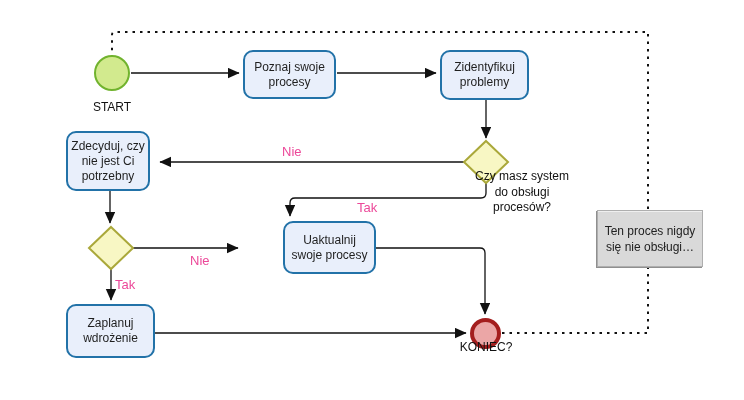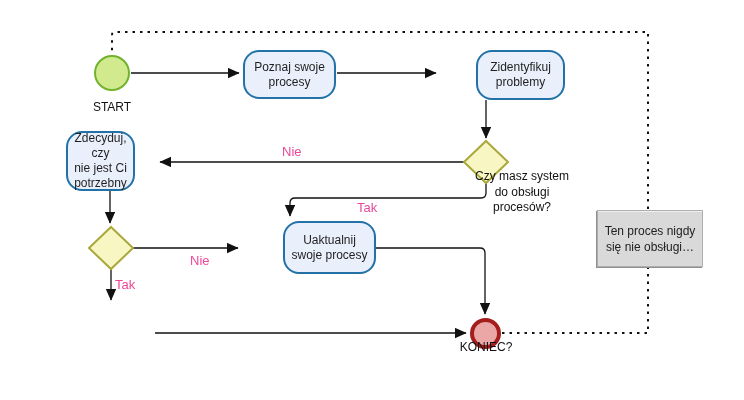--- a/index.html
+++ b/index.html
@@ -37,21 +37,21 @@
     stroke-width: 2;
   }
   .node, .edge-label, .decision-label, .node-label, .note {
     position: absolute;
     z-index: 2;
   }
   .task {
     box-sizing: border-box;
     background: var(--task-fill, #e9effb);
     border: 2px solid var(--task-border, #2272a8);
-    border-radius: 16px;
+    border-radius: 10px;
     display: flex;
     align-items: center;
     justify-content: center;
     text-align: center;
     white-space: pre-line;
     font-size: 12px;
     line-height: 15px;
     color: var(--text, #1f1f1f);
   }
   .circle {
@@ -131,27 +131,29 @@
 
     <polygon class="diamond" points="486,141 508,162 486,183 464,162"></polygon>
     <polygon class="diamond" points="111,227 133,248 111,269 89,248"></polygon>
   </svg>
 
   <div class="node circle circle-start"></div>
   <div class="node-label" style="left:86px; top:100px; width:52px;">START</div>
 
   <div class="node task" style="left:243px; top:50px; width:93px; height:49px;">Poznaj swoje
 procesy</div>
-  <div class="node task" style="left:440px; top:50px; width:89px; height:50px;margin-left:36px;">Zidentyfikuj
+  <div class="node task" style="left:440px; top:50px; width:89px; height:50px;">Zidentyfikuj
 problemy</div>
-  <div class="node task" style="left:66px; top:131px; width:69px; height:60px;">Zdecyduj, czy
+  <div class="node task" style="left:66px; top:131px; width:84px; height:60px;">Zdecyduj, czy
 nie jest Ci
 potrzebny</div>
   <div class="node task" style="left:243px; top:221px; width:93px; height:53px;margin-left:40px;">Uaktualnij
 swoje procesy</div>
+  <div class="node task" style="left:66px; top:304px; width:89px; height:54px;">Zaplanuj
+wdrożenie</div>
 
   <div class="node circle circle-end"></div>
   <div class="node-label" style="left:454px; top:340px; width:64px;">KONIEC?</div>
 
   <div class="decision-label" style="left:472px; top:169px; width:100px;">Czy masz system
 do obsługi
 procesów?</div>
 
   <div class="edge-label" style="left:282px; top:144px;">Nie</div>
   <div class="edge-label" style="left:357px; top:200px;">Tak</div>

